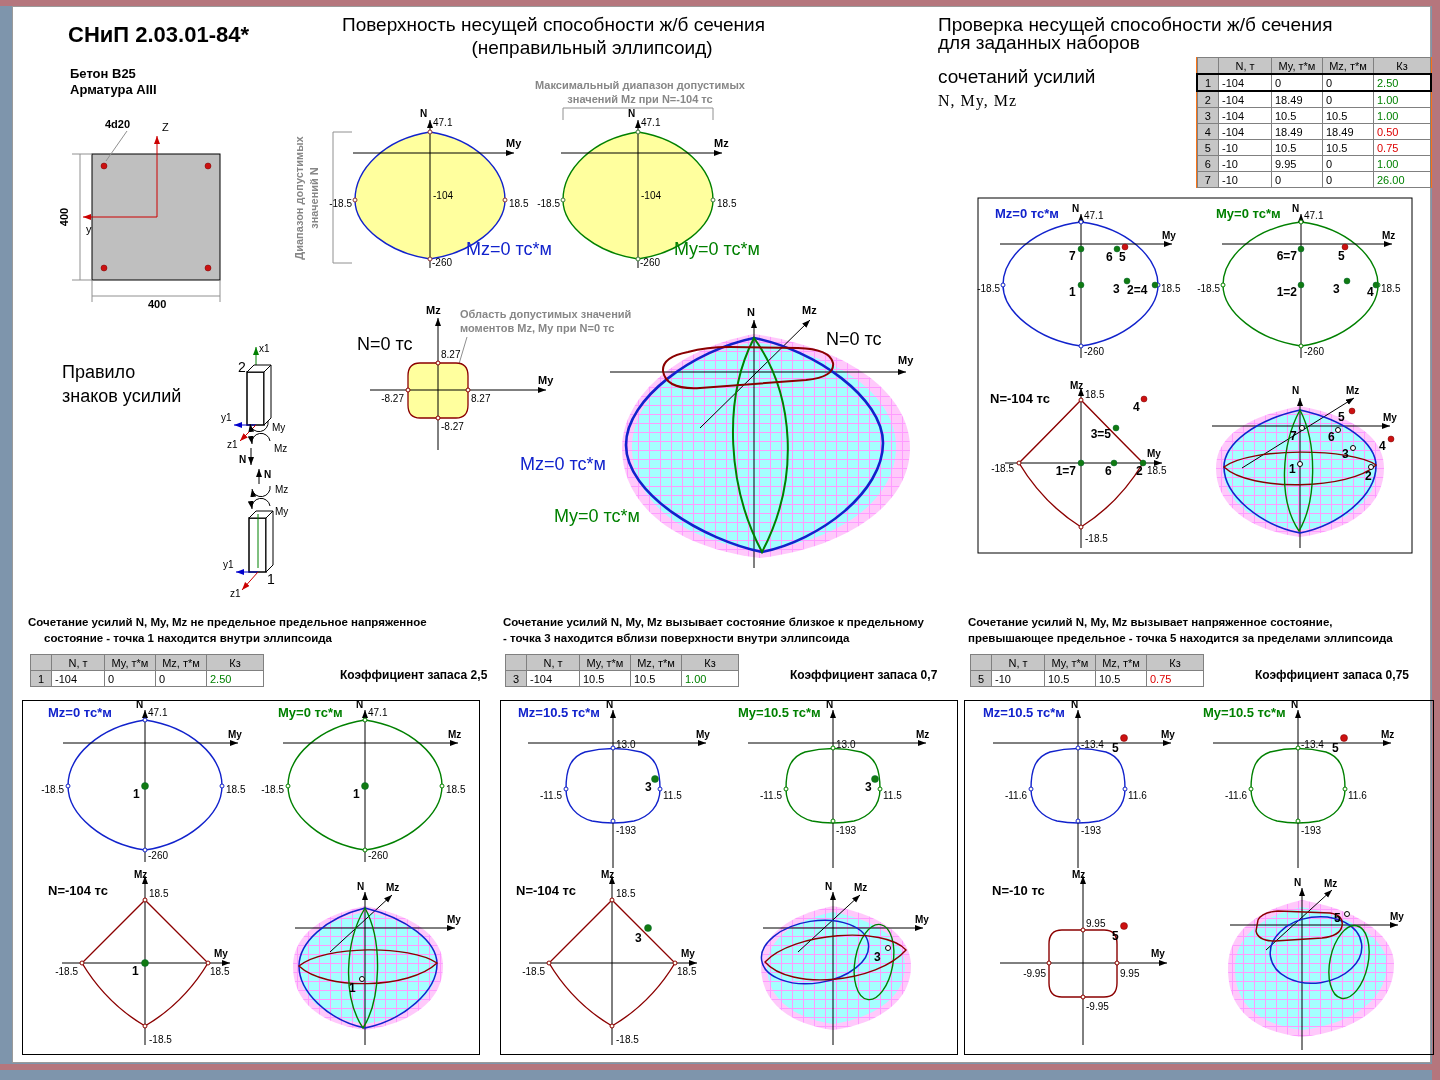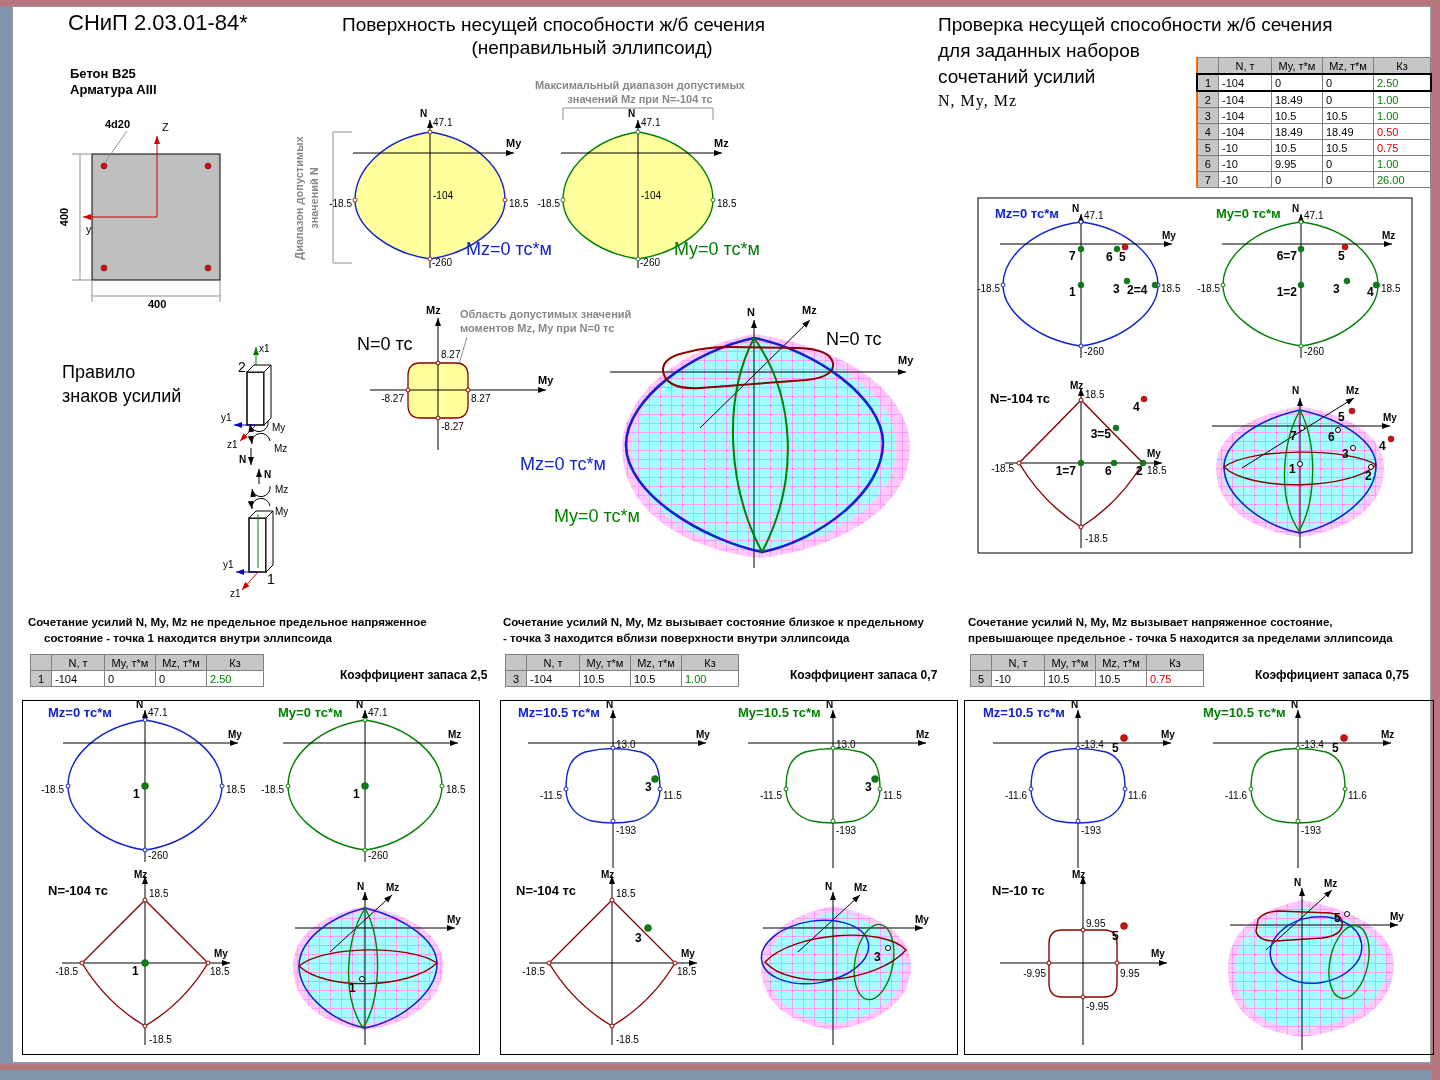--- a/index.html
+++ b/index.html
@@ -496,29 +496,29 @@
 <ellipse cx="1349" cy="962" rx="19" ry="37" transform="rotate(12 1349 962)" class="cg"></ellipse>
 <path d="M1258,920 Q1262,912 1278,911 L1330,913 Q1344,915 1342,926 Q1340,936 1322,938 L1275,941 Q1258,941 1256,931 Z" class="cr"></path>
 <text class="s10 b" x="1294" y="886">N</text>
 <text class="s10 b" x="1390" y="920">My</text>
 <text class="s10 b" x="1324" y="887">Mz</text>
 <text class="pl" x="1334" y="922">5</text>
       <circle cx="1347" cy="914" r="2.5" class="po"></circle>
 </g>
 </svg>
 
-<div class="t b" style="left:68px;top:10px;font-size:22px;font-weight:normal">СНиП 2.03.01-84*</div>
+<div class="t b" style="left:68px;top:22px;font-size:22px;font-weight:bold">СНиП 2.03.01-84*</div>
 <div class="t b" style="left:70px;top:66px;font-size:13px">Бетон B25</div>
 <div class="t b" style="left:70px;top:82px;font-size:13px">Арматура AIII</div>
 
 <div class="t" style="left:342px;top:14px;width:500px;font-size:19px">Поверхность несущей способности ж/б сечения</div>
 <div class="t" style="left:342px;top:37px;width:500px;text-align:center;font-size:19px">(неправильный эллипсоид)</div>
 
 <div class="t" style="left:938px;top:14px;font-size:19px">Проверка несущей способности ж/б сечения</div>
-<div class="t" style="left:938px;top:40px;font-size:19px">для заданных наборов</div>
+<div class="t" style="left:938px;top:32px;font-size:19px">для заданных наборов</div>
 <div class="t" style="left:938px;top:66px;font-size:19px">сочетаний усилий</div>
 <div class="t" style="left:938px;top:92px;font-size:16px;font-family:Liberation Serif, serif;letter-spacing:1px">N, My, Mz</div>
 
 <div class="t" style="left:62px;top:362px;font-size:18px">Правило</div>
 <div class="t" style="left:62px;top:386px;font-size:18px">знаков усилий</div>
 
 <table class="tbl" style="position:absolute;left:1196px;top:57px">
 <tbody>
       <tr>
         <td class="h" style="width:14px"></td>

